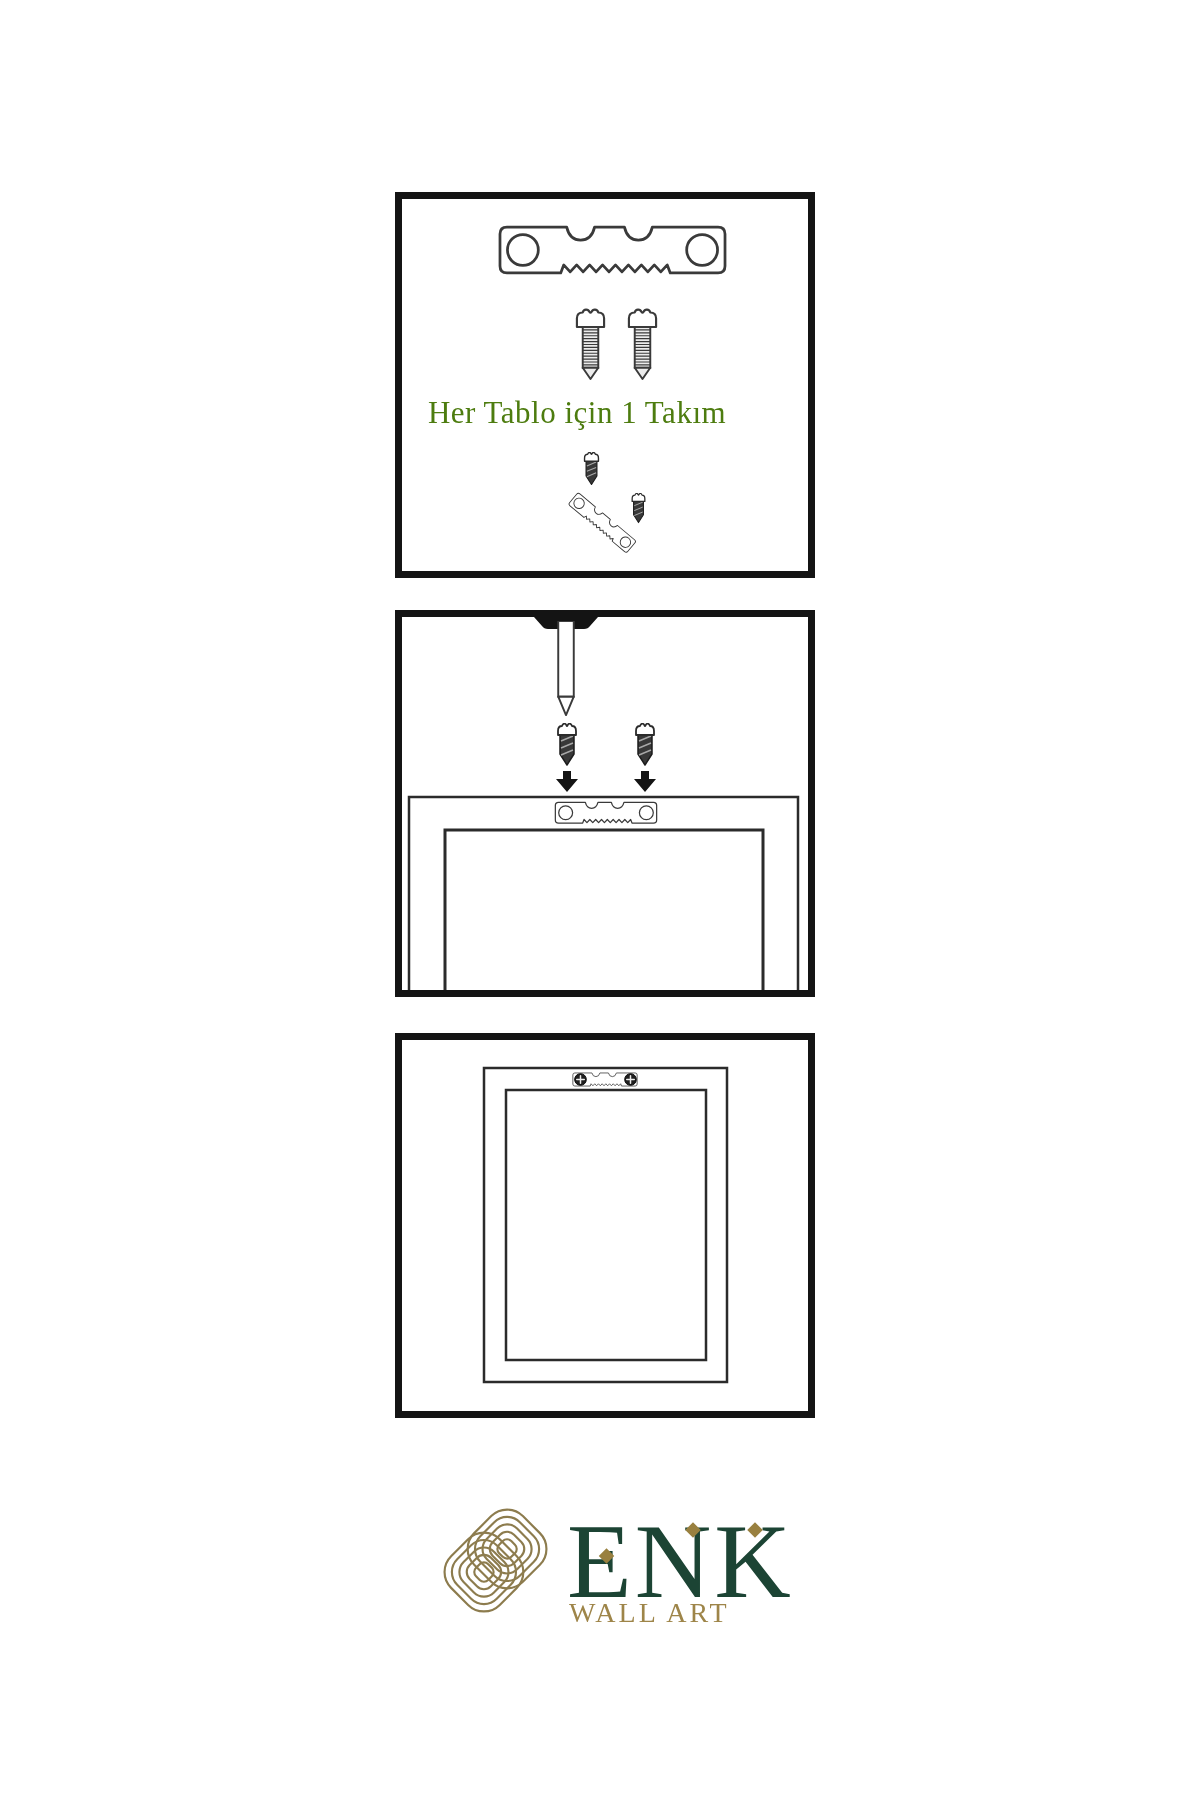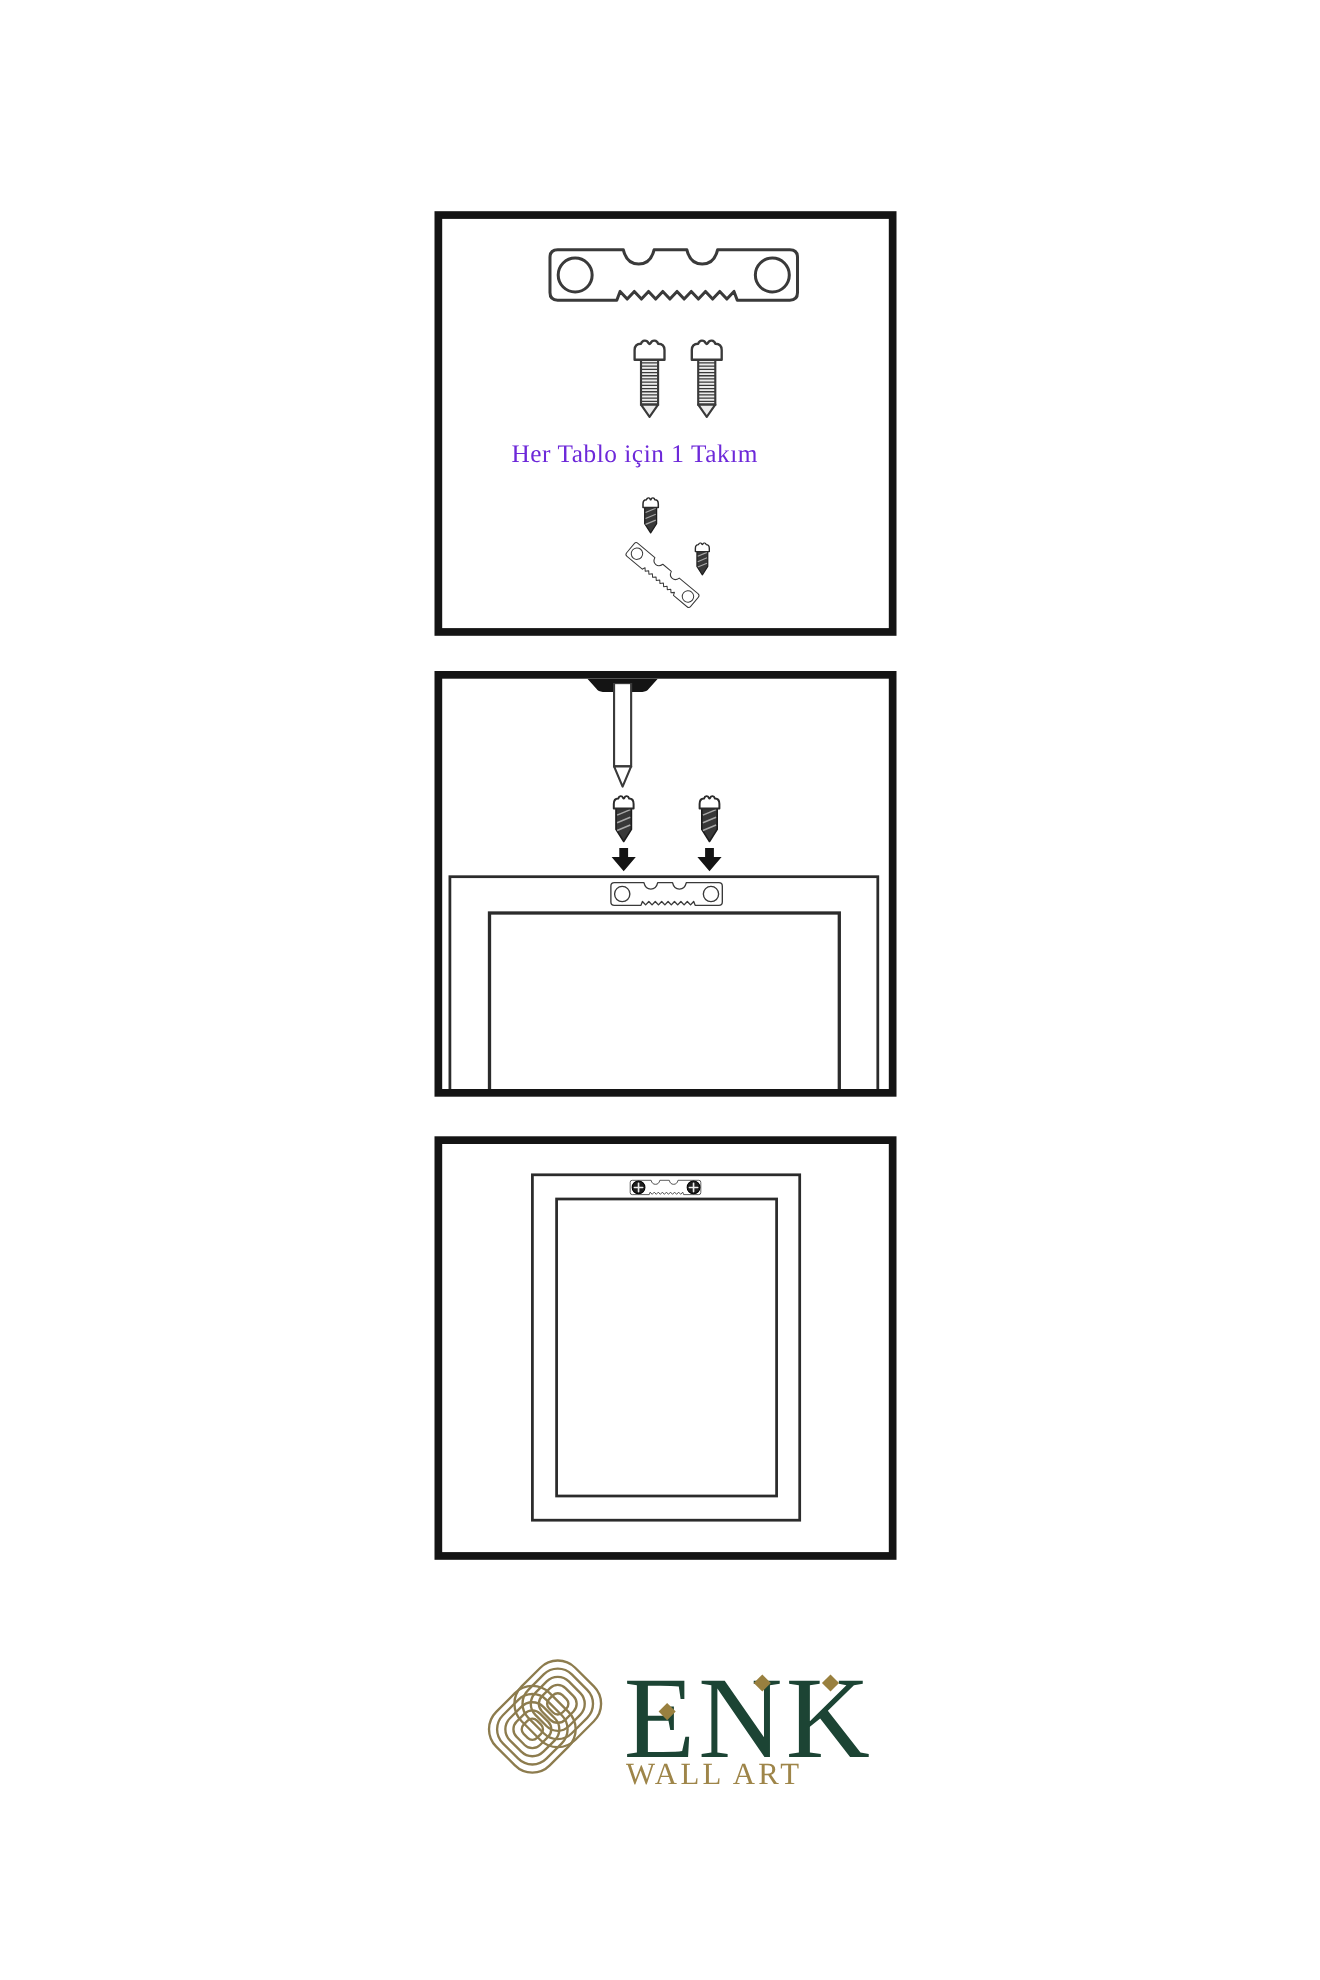--- a/index.html
+++ b/index.html
@@ -25,23 +25,23 @@
     background:#ffffff;
     border:7px solid var(--panel-border);
   }
   #panel-1{top:192px;height:386px;}
   #panel-2{top:610px;height:387px;}
   #panel-3{top:1033px;height:385px;}
   .panel svg.draw{position:absolute;left:0;top:0;}
   .caption{
     position:absolute;left:0;top:196px;width:350px;
     text-align:center;
-    font-size:23px;line-height:36px;
+    font-size:31px;line-height:36px;
     letter-spacing:0.5px;
-    color:#6d28d9;
+    color:#4d7c0f;
     font-weight:400;
     white-space:nowrap;
   }
   .logo{position:absolute;left:395px;top:1480px;width:420px;height:230px;text-align:center;}
   .knot{stroke:var(--knot-gold);fill:none;stroke-width:2.5;}
   .brand-name{
     fill:var(--brand-green);
     font-family:"Liberation Serif","DejaVu Serif",serif;
     font-size:106px;letter-spacing:3px;font-weight:400;
   }

